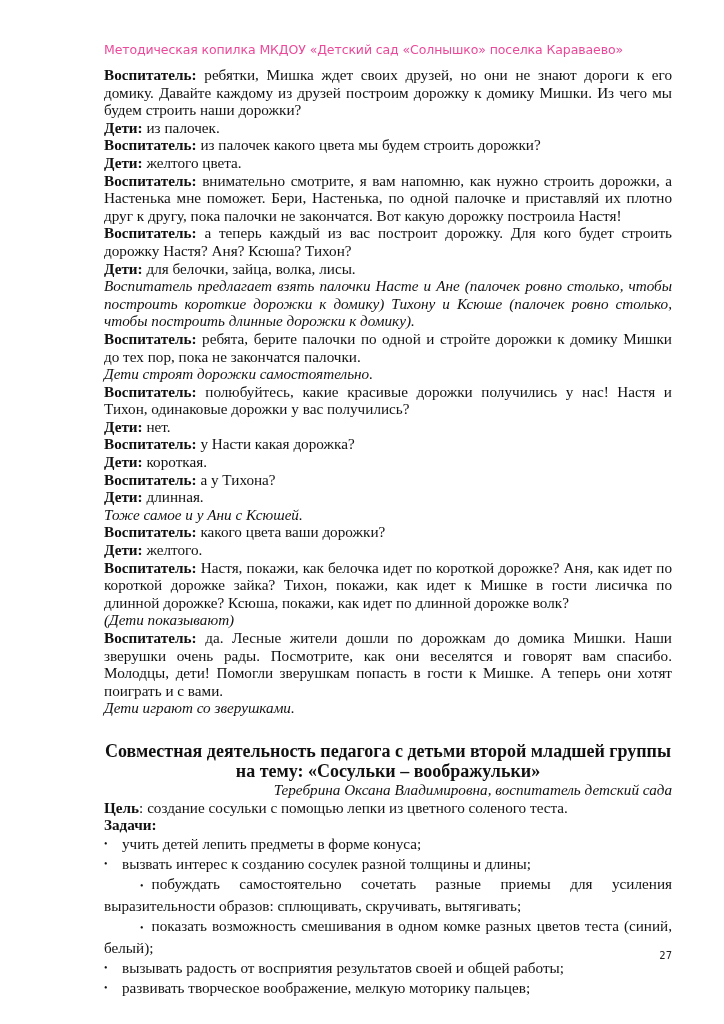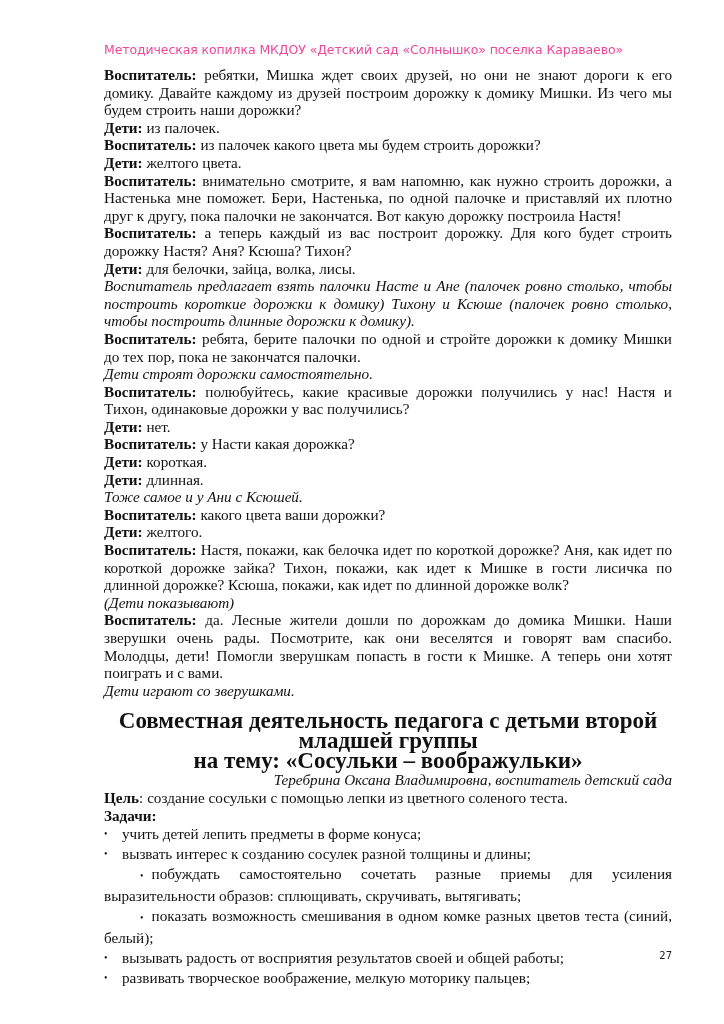--- a/index.html
+++ b/index.html
@@ -11,21 +11,21 @@
   }
   .content {
     position: absolute; left: 104px; top: 66px; width: 568px;
     font-family: "Liberation Serif", serif; font-size: 15.2px; line-height: 17.6px;
     text-align: justify;
   }
   .p { margin: 0; }
   .p b { font-weight: bold; }
   .it { font-style: italic; }
   .title {
-    margin-top: 12px; text-align: center; font-weight: bold; font-size: 23px; line-height: 20px;
+    margin-top: 24px; text-align: center; font-weight: bold; font-size: 18px; line-height: 20px;
   }
   .author { text-align: right; font-style: italic; }
   ul.tasks { list-style: none; margin: 0; padding: 0; }
   ul.tasks li { position: relative; padding-left: 18px; text-indent: 0; margin: 0 0 0 0; }
   ul.tasks li .bullet { position: absolute; left: 0; top: 0; font-size: 10px; }
   ul.tasks li.first-indent { padding-left: 0; text-indent: 36px; }
   ul.tasks li.first-indent .bullet { position: static; margin-right: 8px; }
   ul.tasks li { line-height: 20px; }
   .page-num {
     position: absolute; right: 52px; top: 950px;
@@ -47,20 +47,21 @@
       <p class="p"><b>Воспитатель:</b><span> внимательно смотрите, я вам напомню, как нужно строить дорожки, а Настенька мне поможет. Бери, Настенька, по одной палочке и приставляй их плотно друг к другу, пока палочки не закончатся. Вот какую дорожку построила Настя!</span></p>
       <p class="p"><b>Воспитатель:</b><span> а теперь каждый из вас построит дорожку. Для кого будет строить дорожку Настя? Аня? Ксюша? Тихон?</span></p>
       <p class="p"><b>Дети:</b><span> для белочки, зайца, волка, лисы.</span></p>
       <p class="p it">Воспитатель предлагает взять палочки Насте и Ане (палочек ровно столько, чтобы построить короткие дорожки к домику) Тихону и Ксюше (палочек ровно столько, чтобы построить длинные дорожки к домику).</p>
       <p class="p"><b>Воспитатель:</b><span> ребята, берите палочки по одной и стройте дорожки к домику Мишки до тех пор, пока не закончатся палочки.</span></p>
       <p class="p it">Дети строят дорожки самостоятельно.</p>
       <p class="p"><b>Воспитатель:</b><span> полюбуйтесь, какие красивые дорожки получились у нас! Настя и Тихон, одинаковые дорожки у вас получились?</span></p>
       <p class="p"><b>Дети:</b><span> нет.</span></p>
       <p class="p"><b>Воспитатель:</b><span> у Насти какая дорожка?</span></p>
       <p class="p"><b>Дети:</b><span> короткая.</span></p>
+      <p class="p"><b>Воспитатель:</b><span> а у Тихона?</span></p>
       <p class="p"><b>Дети:</b><span> длинная.</span></p>
       <p class="p it">Тоже самое и у Ани с Ксюшей.</p>
       <p class="p"><b>Воспитатель:</b><span> какого цвета ваши дорожки?</span></p>
       <p class="p"><b>Дети:</b><span> желтого.</span></p>
       <p class="p"><b>Воспитатель:</b><span> Настя, покажи, как белочка идет по короткой дорожке? Аня, как идет по короткой дорожке зайка? Тихон, покажи, как идет к Мишке в гости лисичка по длинной дорожке?  Ксюша, покажи, как идет по длинной дорожке волк?</span></p>
       <p class="p it">(Дети показывают)</p>
       <p class="p"><b>Воспитатель:</b><span> да. Лесные жители дошли по дорожкам до домика Мишки. Наши зверушки очень рады. Посмотрите, как они веселятся и говорят вам спасибо. Молодцы, дети! Помогли зверушкам попасть в гости к Мишке. А теперь они хотят поиграть и с вами.</span></p>
       <p class="p it">Дети играют со зверушками.</p>
     </div>
 

